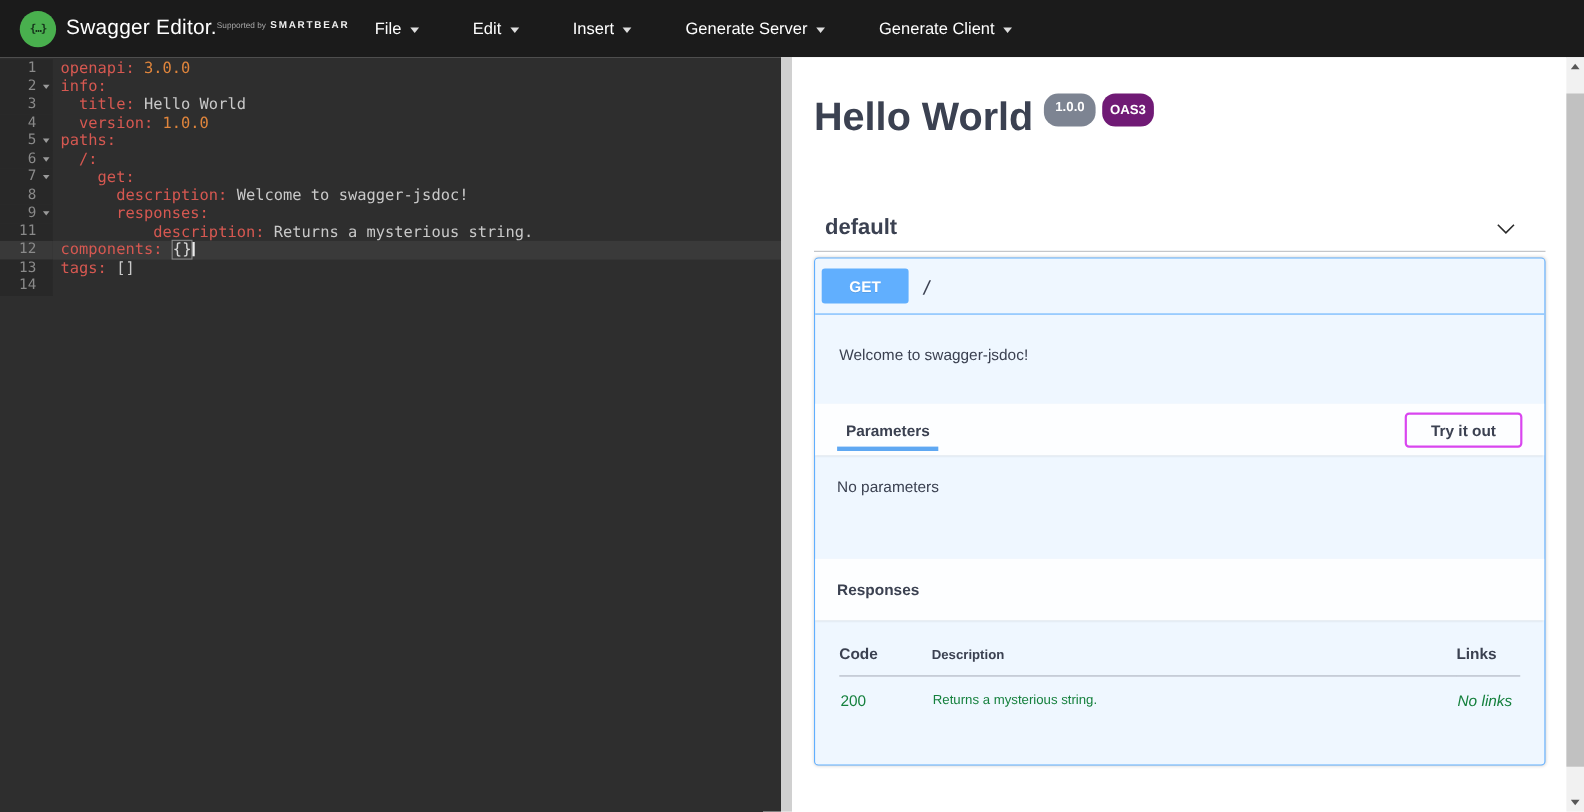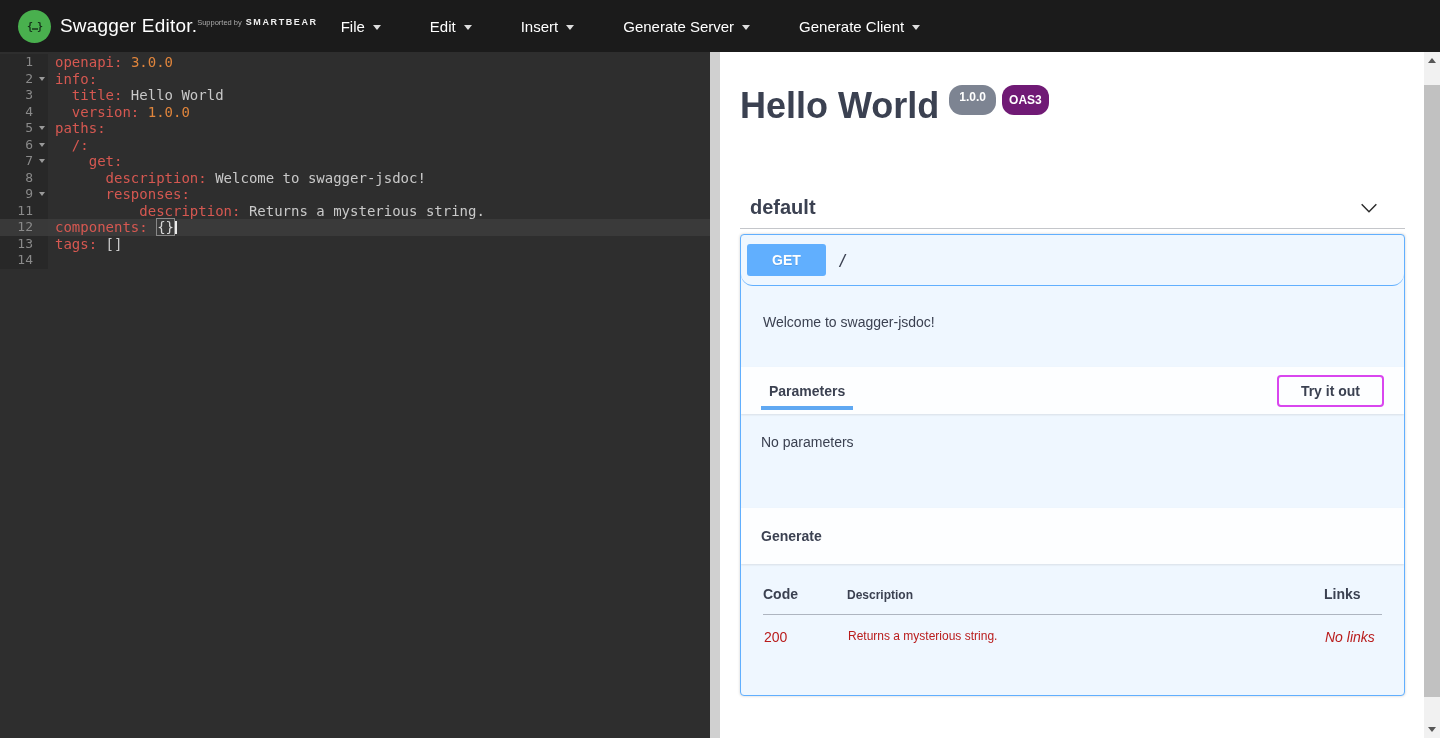--- a/index.html
+++ b/index.html
@@ -96,21 +96,21 @@
   .chevron { margin-right:15px; display:flex; }
 
   .opblock {
     margin-top:5px;
     border:1px solid #61affe; border-radius:4px;
     background:#eff7ff; box-shadow:0 0 3px rgba(0,0,0,.19);
     overflow:hidden;
   }
   .op-summary {
     height:51px; display:flex; align-items:center; padding:0 5px;
-    border-bottom:1px solid #61affe; cursor:pointer;border-radius:12px;
+    border-bottom:1px solid #61affe; cursor:pointer;
   }
   .method-btn {
     background:#61affe; color:#fff; border:none;
     font-family:"Liberation Sans", sans-serif;
     font-size:14px; font-weight:bold; width:79px; padding:8px 0;
     text-align:center; border-radius:3px; margin-left:1px;
     text-shadow:0 1px 0 rgba(0,0,0,.1); cursor:pointer;
   }
   .op-path { margin-left:12px; font-family:"DejaVu Sans Mono", monospace; font-size:16px; color:#3b4151; }
 
@@ -145,21 +145,21 @@
 
   .responses-table-wrap { padding:22px 22px 0; height:131px; }
   table.responses { width:100%; border-collapse:collapse; }
   table.responses th {
     text-align:left; color:#3b4151; font-weight:bold;
     border-bottom:1px solid rgba(59,65,81,.2); padding:0 0 12px; vertical-align:bottom;
   }
   th.col-code { width:84px; font-size:14px; }
   th.col-desc { font-size:12px; }
   th.col-links { width:58px; font-size:14px; }
-  table.responses td { padding-top:14px; color:#b91c1c; vertical-align:top; }
+  table.responses td { padding-top:14px; color:#15803d; vertical-align:top; }
   td.cell-code { font-size:14px; }
   td.cell-desc { font-size:12px; padding-top:18px; }
   td.cell-links { font-size:14px; font-style:italic; white-space:nowrap; }
 
   
   .scrollbar { width:16px; background:#f1f1f1; position:relative; flex:none; }
   .sb-btn { position:absolute; left:0; width:16px; height:17px;
     display:flex; align-items:center; justify-content:center; cursor:pointer; }
   .sb-up { top:0; } .sb-down { bottom:0; }
   .tri-up { width:0; height:0; border-left:4px solid transparent; border-right:4px solid transparent; border-bottom:5px solid #575757; }
@@ -345,21 +345,21 @@
       <div class="section-header">
         <div class="tab-item">
           <span class="tab-title">Parameters</span>
         </div>
         <button class="tryout-btn">Try it out</button>
       </div>
 
       <div class="op-body">No parameters</div>
 
       <div class="responses-header">
-        <span class="responses-title">Generate</span>
+        <span class="responses-title">Responses</span>
       </div>
 
       <div class="responses-table-wrap">
         <table class="responses">
           <thead>
             <tr>
               <th class="col-code">Code</th>
               <th class="col-desc">Description</th>
               <th class="col-links">Links</th>
             </tr>

